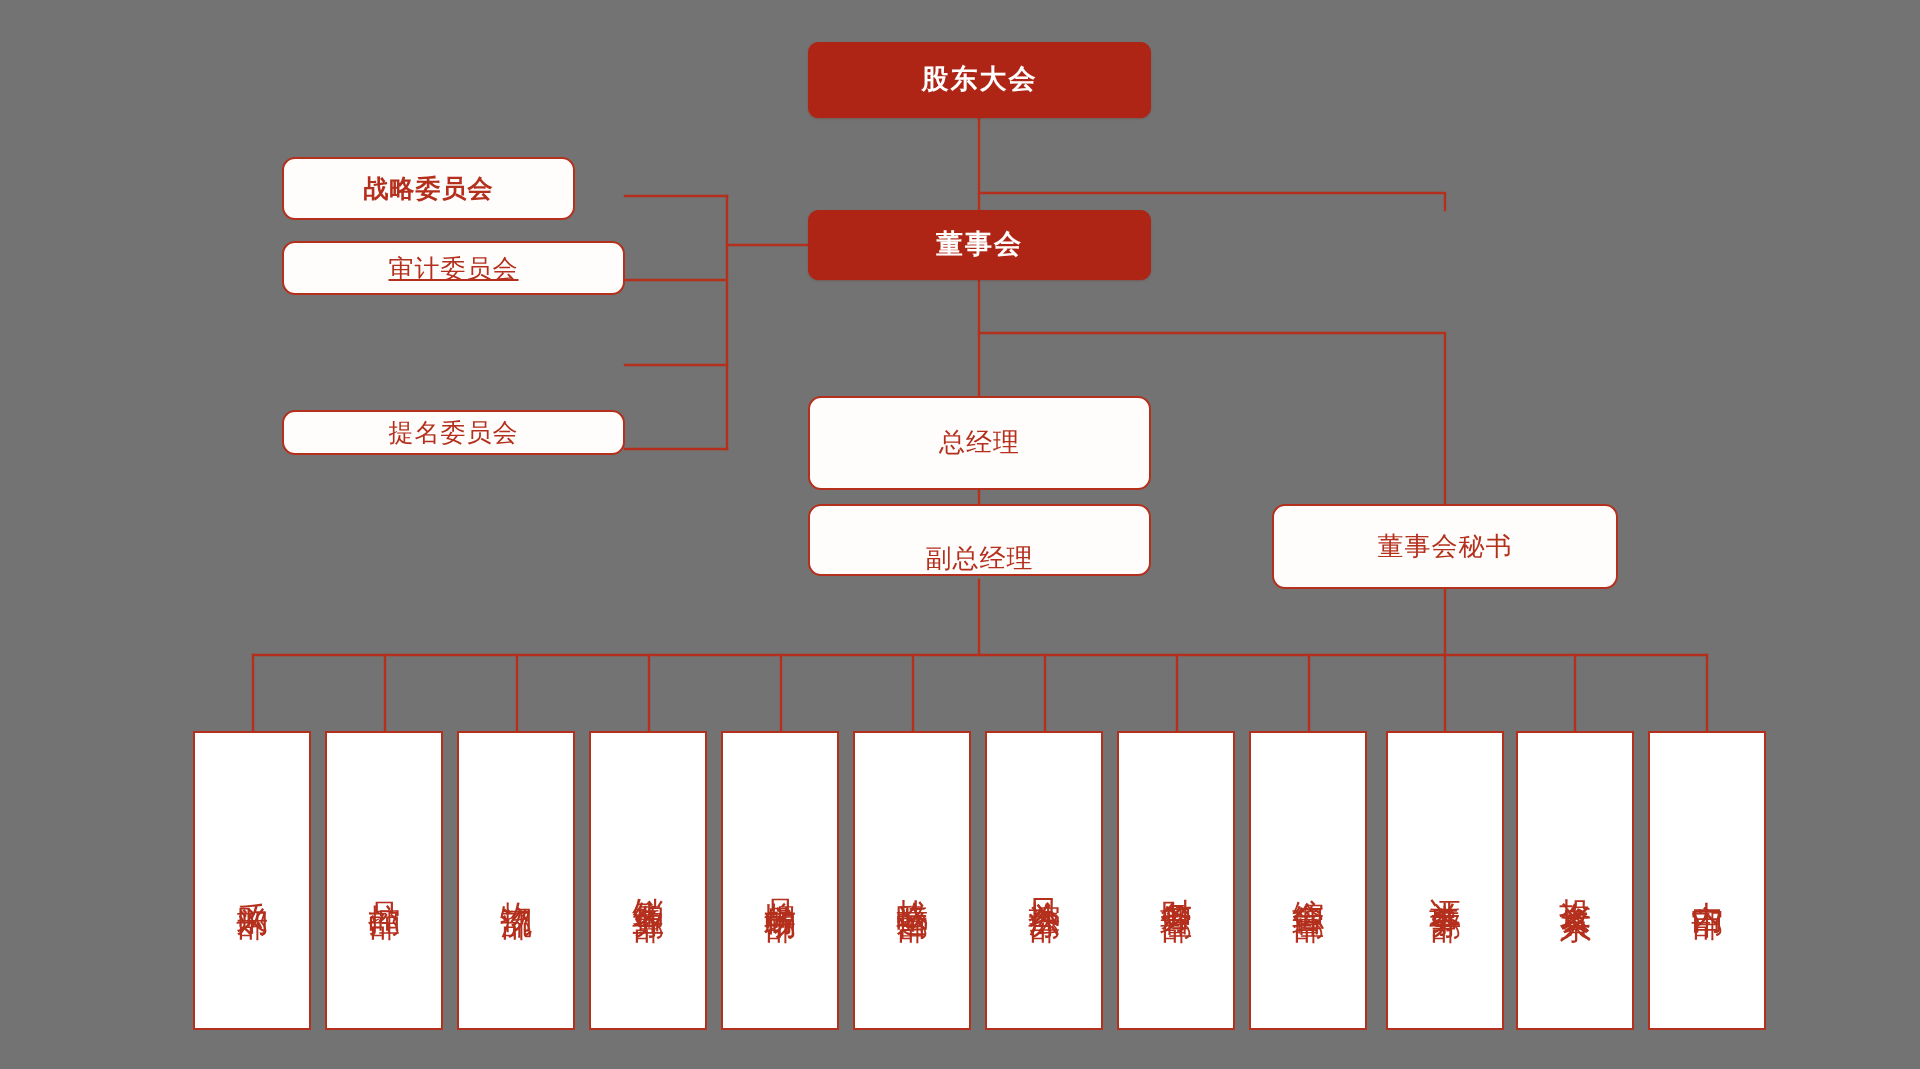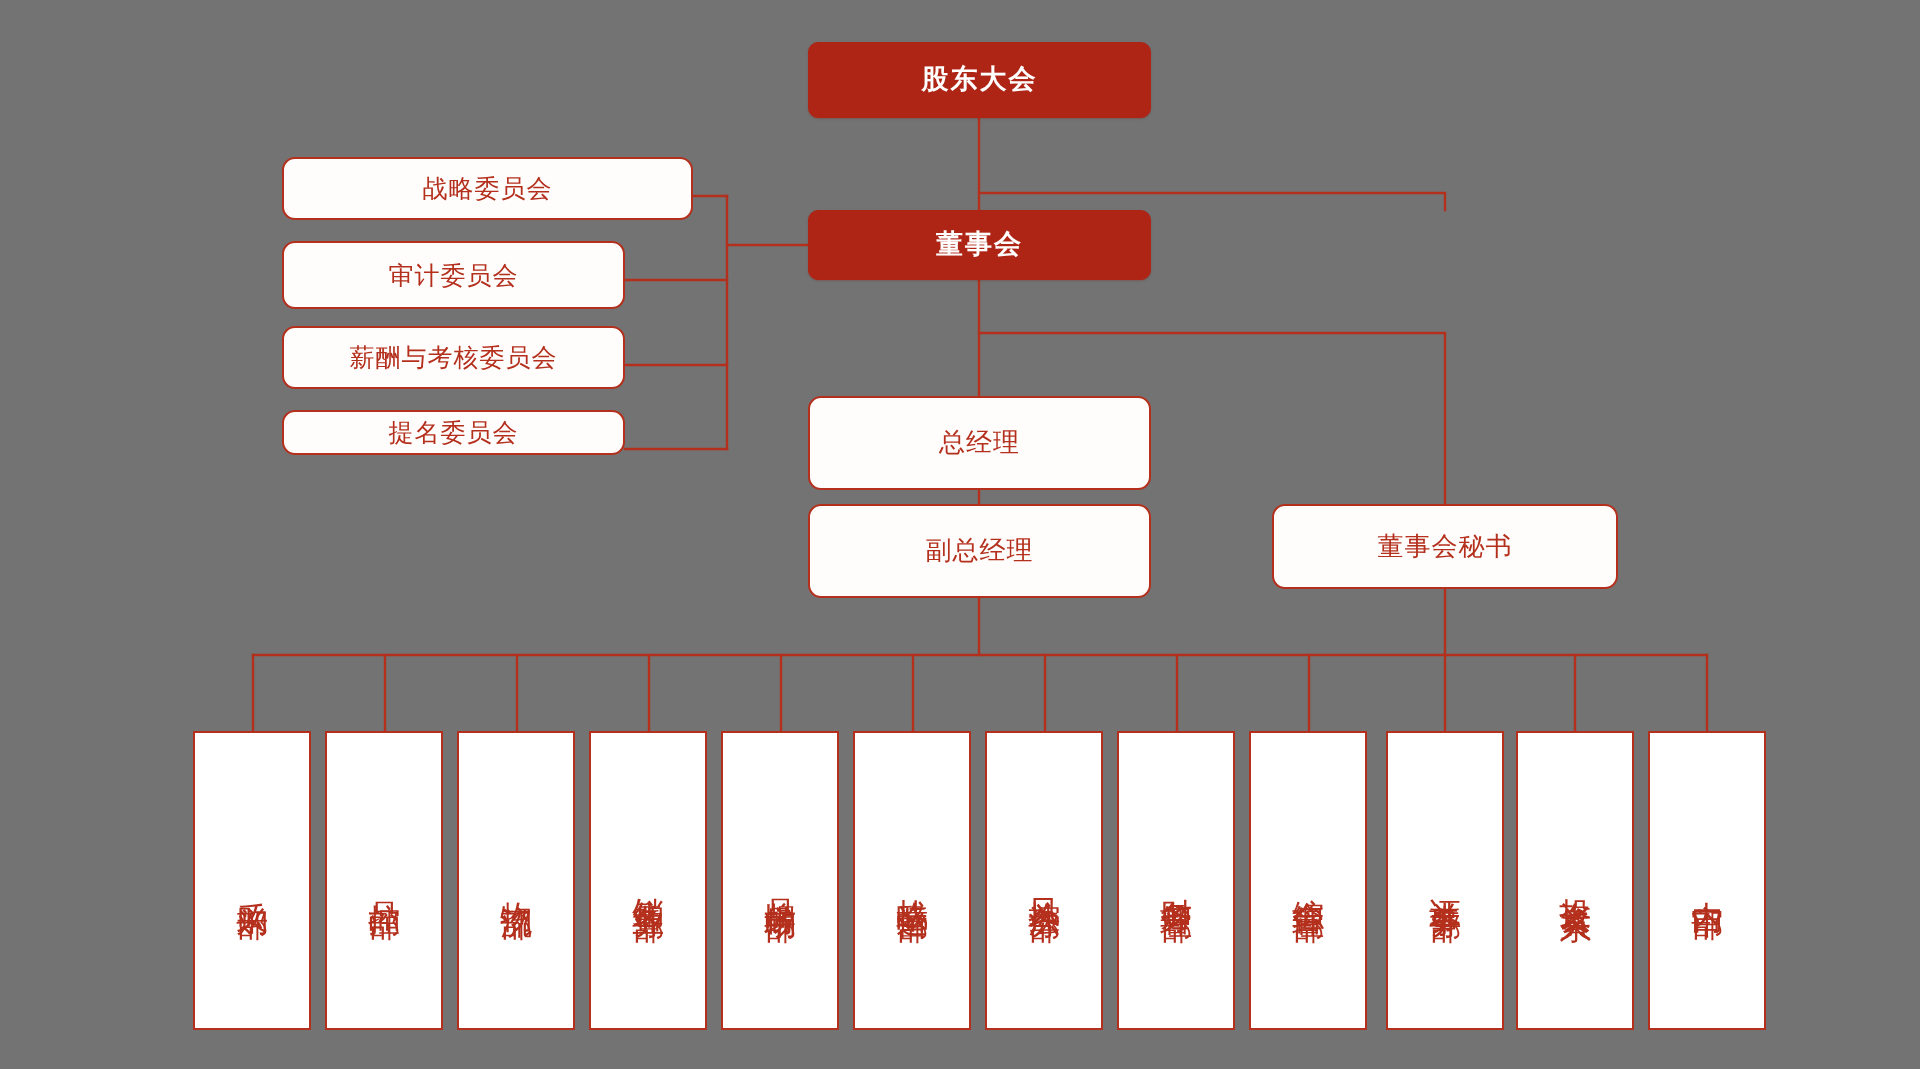--- a/index.html
+++ b/index.html
@@ -145,41 +145,38 @@
 
   <div class="node filled" style="left:808px; top:42px; width:343px; height:76px;">
     <span class="node-label">股东大会</span>
   </div>
 
   <div class="node filled" style="left:808px; top:210px; width:343px; height:70px;">
     <span class="node-label">董事会</span>
   </div>
 
 
-  <div class="node outlined committee" style="left:282px; top:157px; width:411px; height:63px;">
+  <div class="node outlined committee" style="left:282px; top:157px; width:293px; height:63px;font-weight:bold;">
     <span class="node-label">战略委员会</span>
   </div>
 
-  <div class="node outlined committee" style="left:282px; top:241px; width:343px; height:68px;">
+  <div class="node outlined committee" style="left:282px; top:241px; width:343px; height:54px;text-decoration:underline;">
     <span class="node-label">审计委员会</span>
   </div>
 
-  <div class="node outlined committee" style="left:282px; top:326px; width:343px; height:63px;">
-    <span class="node-label">薪酬与考核委员会</span>
-  </div>
 
   <div class="node outlined committee" style="left:282px; top:410px; width:343px; height:45px;">
     <span class="node-label">提名委员会</span>
   </div>
 
   <div class="node outlined" style="left:808px; top:396px; width:343px; height:94px;">
     <span class="node-label">总经理</span>
   </div>
 
-  <div class="node outlined" style="left:808px; top:504px; width:343px; height:94px;">
+  <div class="node outlined" style="left:808px; top:504px; width:343px; height:72px;align-items:flex-end;">
     <span class="node-label">副总经理</span>
   </div>
 
   <div class="node outlined" style="left:1272px; top:504px; width:346px; height:85px;">
     <span class="node-label">董事会秘书</span>
   </div>
 
   <div class="node dept" style="left:193px; top:731px; width:118px; height:299px;">
     <span class="node-label">采购部</span>
   </div>

